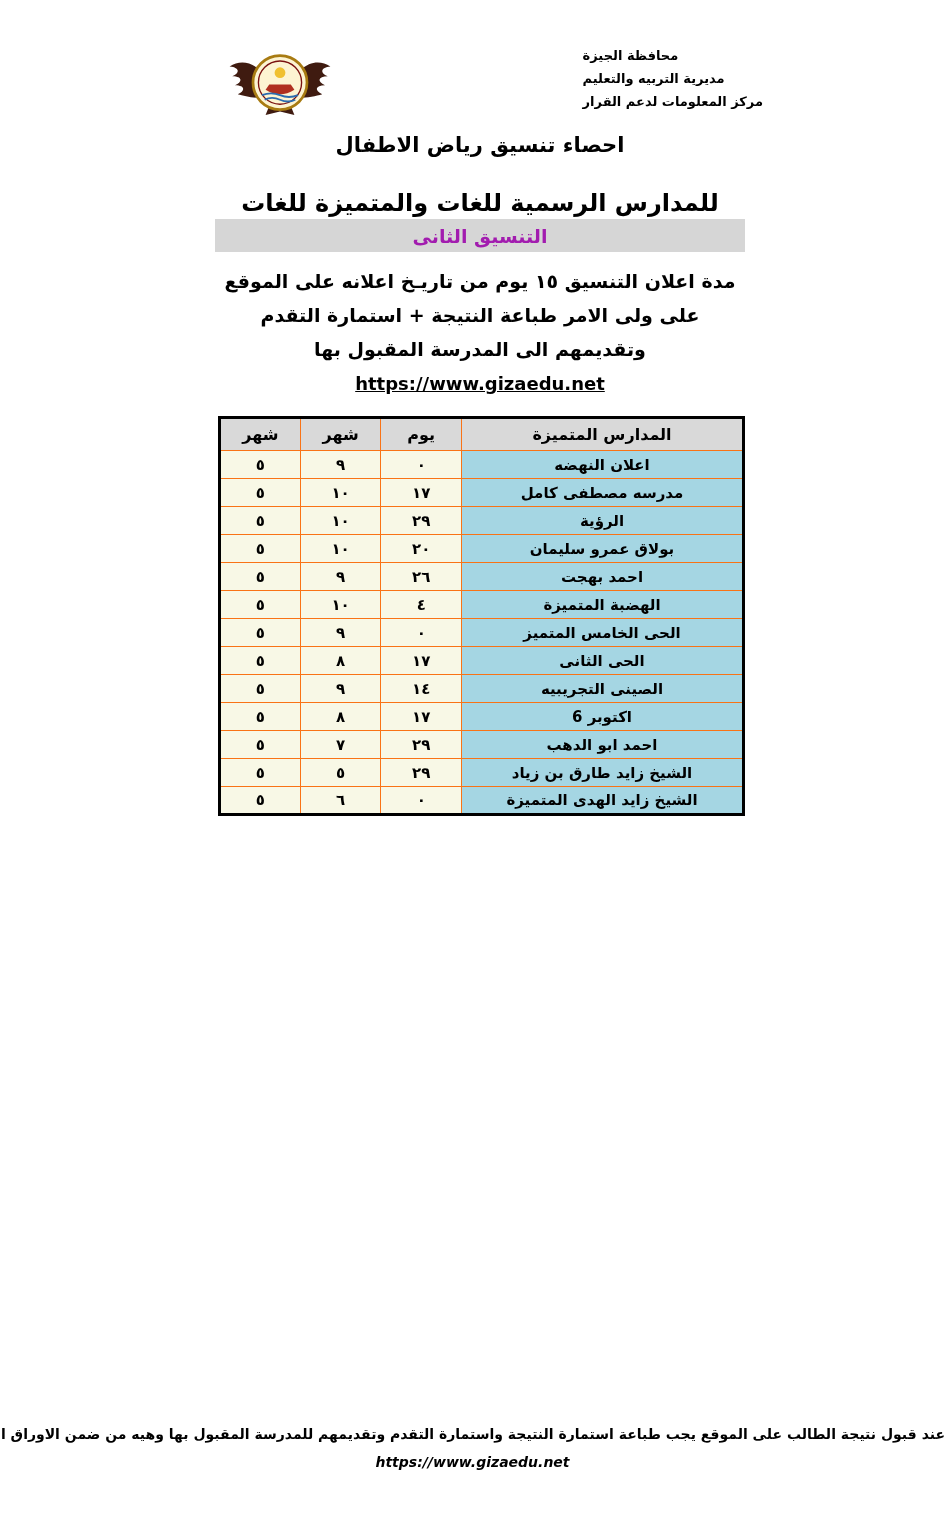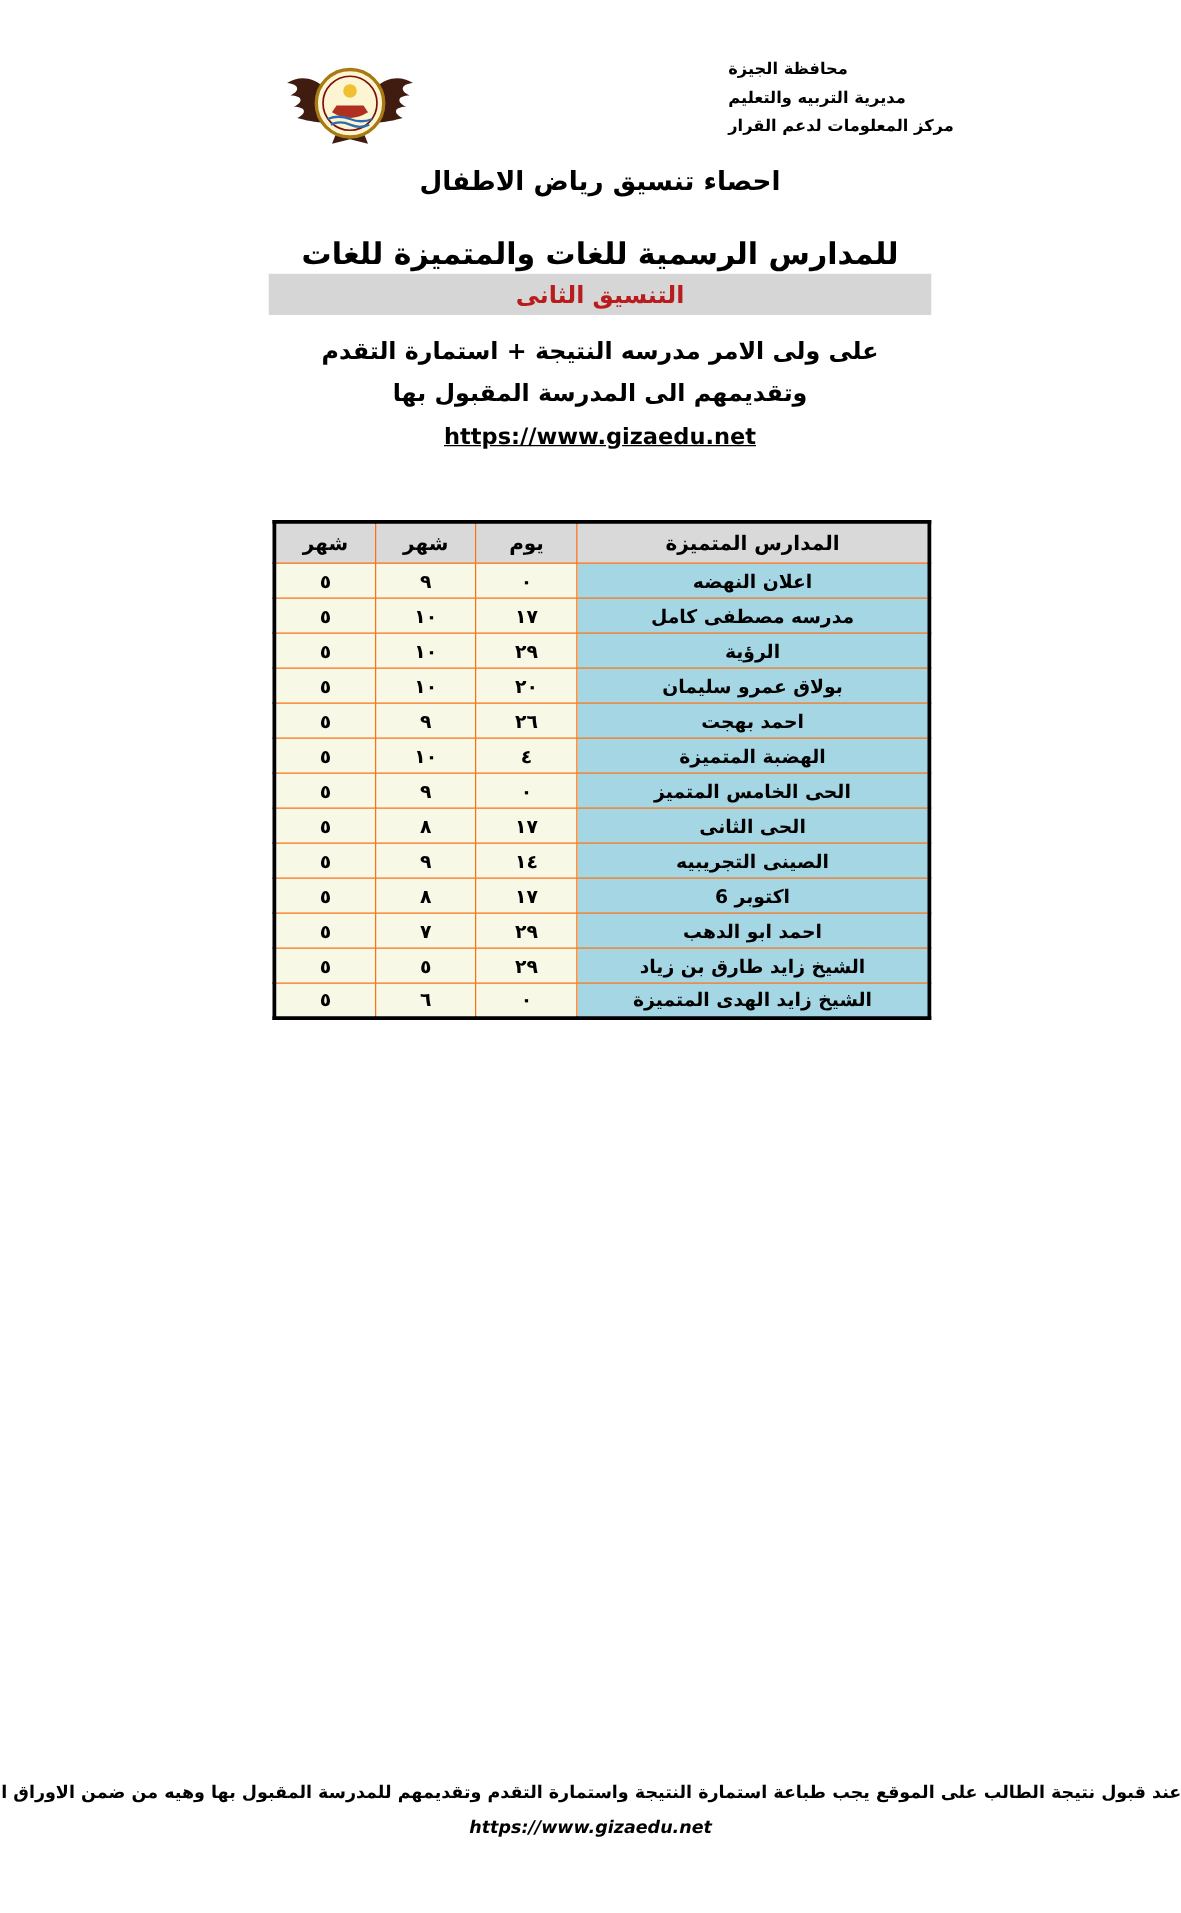--- a/index.html
+++ b/index.html
@@ -27,21 +27,21 @@
     direction:rtl; text-align:center; font-weight:bold;
   }
   .title .t1 { font-size:21px; line-height:30px;text-align:center; }
   .title .t2 { font-size:24px; line-height:30px;margin-top:28px; }
 
   
   .banner {
     position:absolute; top:219px; left:215px; width:530px; height:33px;
     background:#d6d6d6; direction:rtl;
     display:flex; align-items:center; justify-content:center;
-    font-weight:bold; font-size:19px; color:#b91c1c;
+    font-weight:bold; font-size:19px; color:#a21caf;
   }
 
   
   .notice {
     position:absolute; top:264px; left:185px; width:590px;
     direction:rtl; text-align:center;
     font-weight:bold; font-size:19px; line-height:34px;
   }
   .notice .site-link {
     display:inline-block; color:#000; font-weight:bold;
@@ -111,21 +111,22 @@
   <div class="title">
     <div class="t1">احصاء تنسيق رياض الاطفال</div>
     <div class="t2">للمدارس الرسمية للغات والمتميزة للغات ٢٠٢٤-٢٠٢٥</div>
   </div>
 
   <div class="banner">
     <span>التنسيق الثانى</span>
   </div>
 
   <div class="notice">
-    <div>على ولى الامر مدرسه النتيجة + استمارة التقدم</div>
+    <div>مدة اعلان التنسيق ١٥ يوم من تاريـخ اعلانه على الموقع</div>
+    <div>على ولى الامر طباعة النتيجة + استمارة التقدم</div>
     <div>وتقديمهم الى المدرسة المقبول بها</div>
     <a class="site-link">https://www.gizaedu.net</a>
   </div>
 
   <table class="coord">
     <colgroup>
       <col class="c-school">
         <col class="c-num">
         <col class="c-num">
         <col class="c-num">

